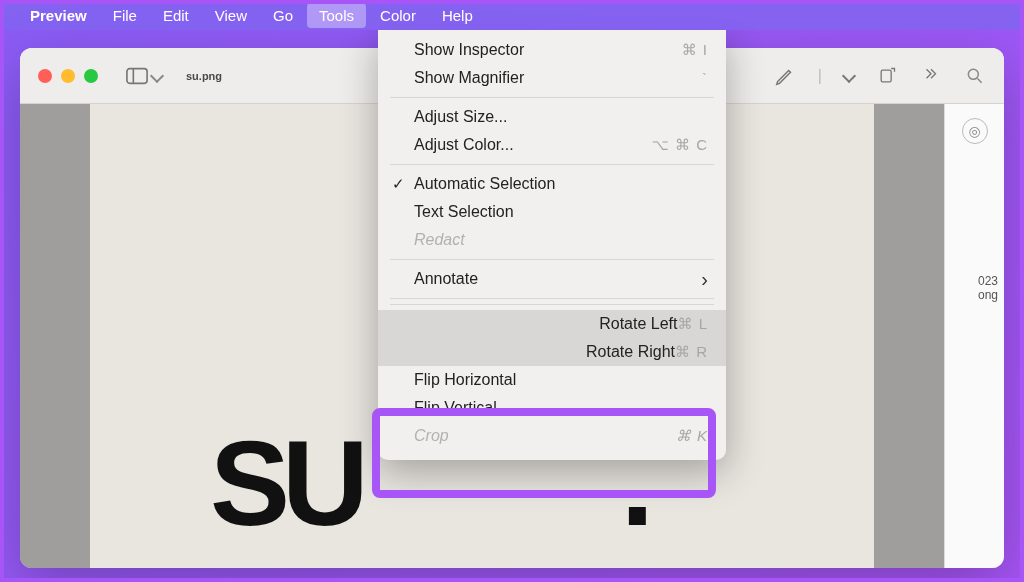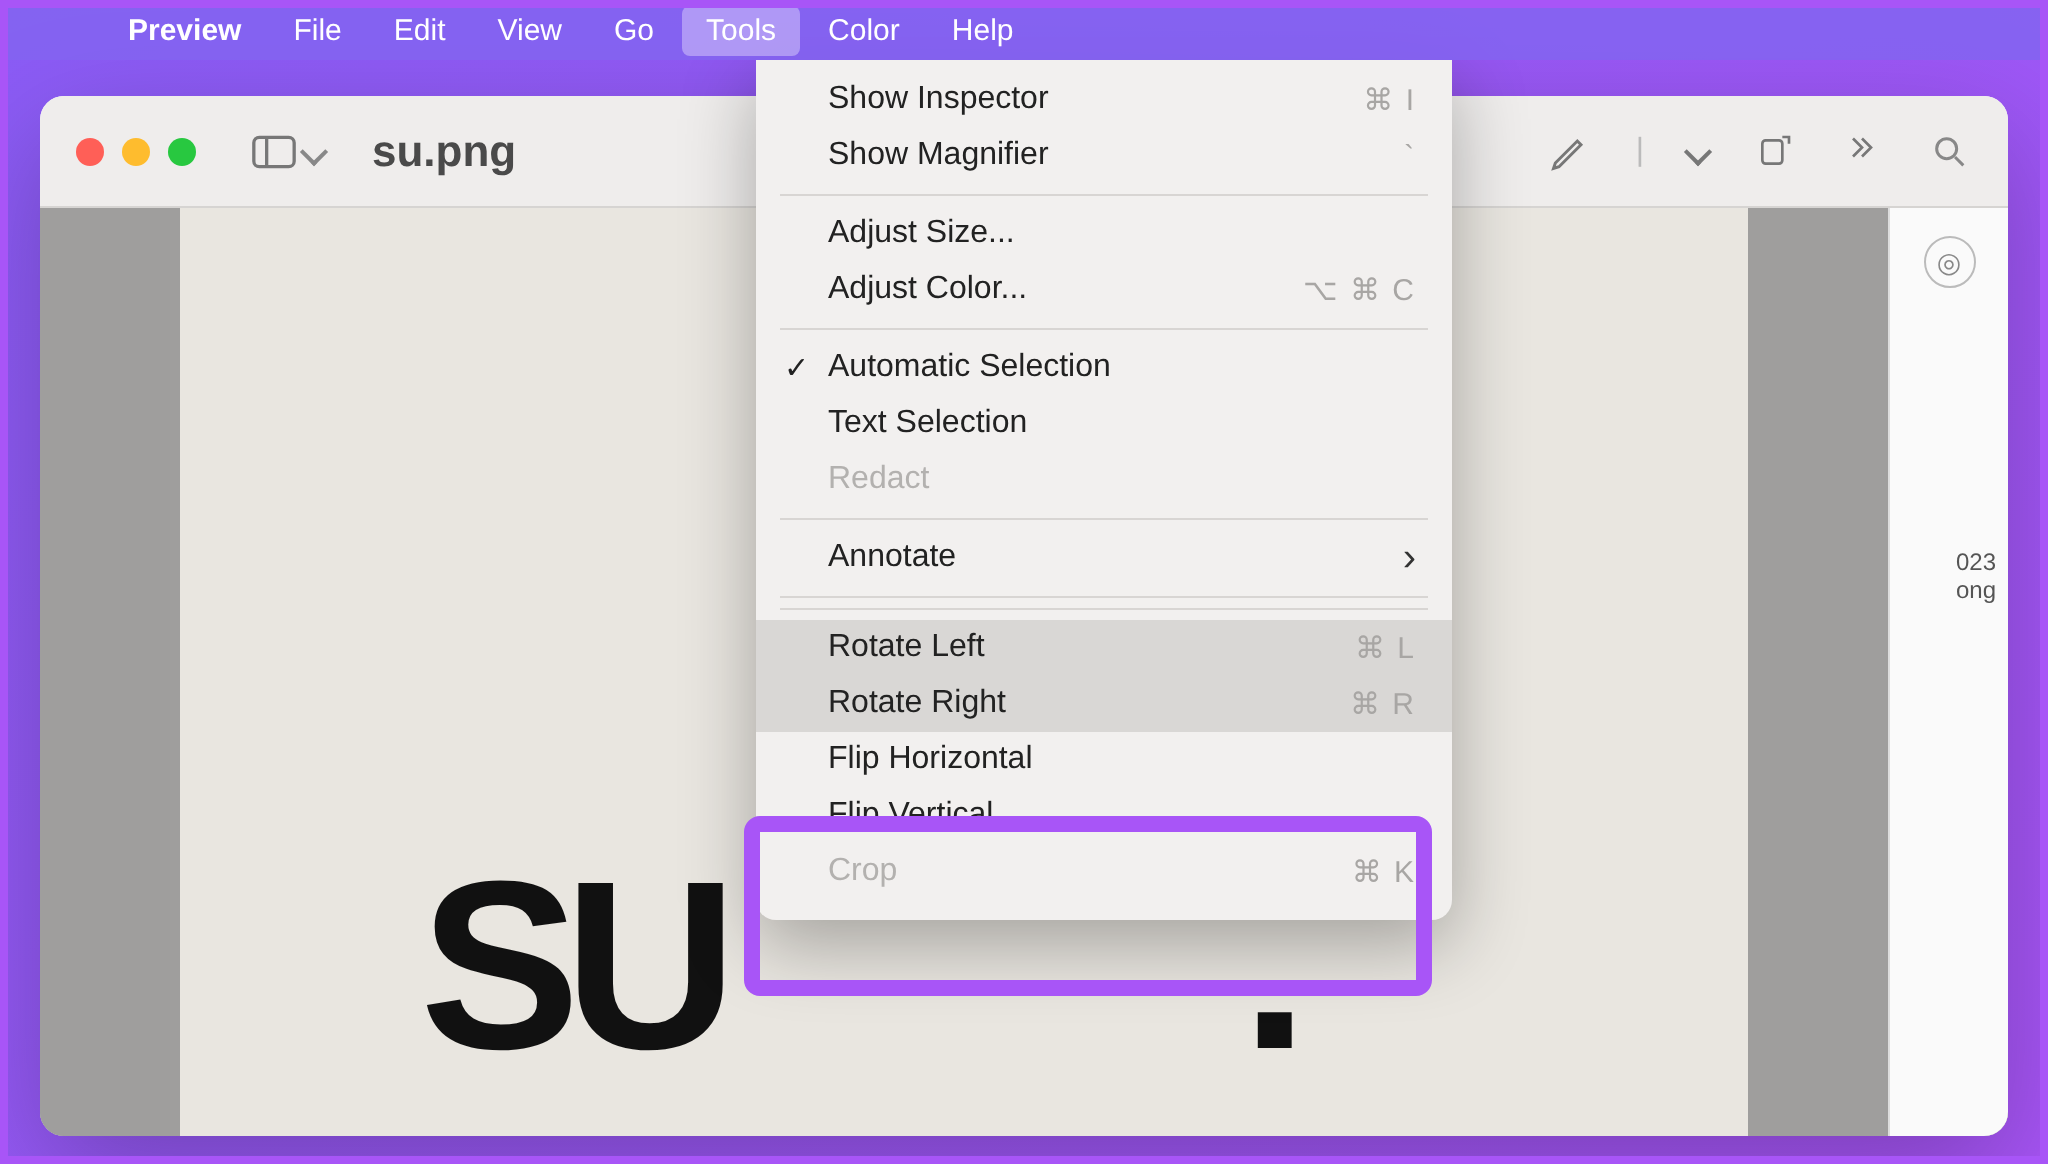--- a/index.html
+++ b/index.html
@@ -19,21 +19,21 @@
       border: 4px solid #a855f7;
       pointer-events: none;
       z-index: 200;
     }
     
     
     .menubar {
       height: 30px;
       display: flex;
       align-items: center;
-      padding: 0 36px;
+      padding: 0 2px;
       gap: 2px;
       background: rgba(130, 100, 240, 0.85);
       color: white;
       font-size: 15px;
       font-weight: 500;
       position: relative;
       z-index: 60;
     }
     .menubar .apple-logo {
       font-size: 18px;
@@ -75,21 +75,21 @@
     .sidebar-toggle {
       display: flex;
       align-items: center;
       gap: 4px;
       color: #666;
       margin-left: 14px;
     }
     .sidebar-toggle svg { width: 22px; height: 18px; }
     
     .window-title {
-      font-size: 22px;
+      font-size: 11px;
       font-weight: 600;
       color: #4a4a4a;
       margin-left: 10px;
     }
     
     .toolbar-spacer { flex: 1; }
     .toolbar-right { display:flex; align-items:center; gap: 22px; color:#666; }
     .toolbar-icon { width: 22px; height: 22px; display:flex; align-items:center; justify-content:center; }
     
     
@@ -133,22 +133,22 @@
     }
     .dropdown .sep { height: 1px; background: #d8d5d3; margin: 5px 12px; }
     .dropdown .mi {
       display: flex;
       align-items: center;
       height: 28px;
       padding: 0 18px 0 36px;
       position: relative;
       cursor: default;
     }
-    .dropdown .mi.hover { background: #d9d7d5; }
-    .dropdown .mi.disabled { color: #b3b1af; }
+    .dropdown .mi.hover { background: #d9d7d5; text-align: right; }
+    .dropdown .mi.disabled { color: #b3b1af; font-style: italic; }
     .dropdown .mi .check {
       position: absolute;
       left: 14px;
       font-size: 15px;
     }
     .dropdown .mi .label { flex: 1; }
     .dropdown .mi .shortcut { color: #a8a6a4; font-size: 15px; letter-spacing: 1px; }
     .dropdown .mi .sub-arrow { color: #333; font-size: 14px; }
     
     

